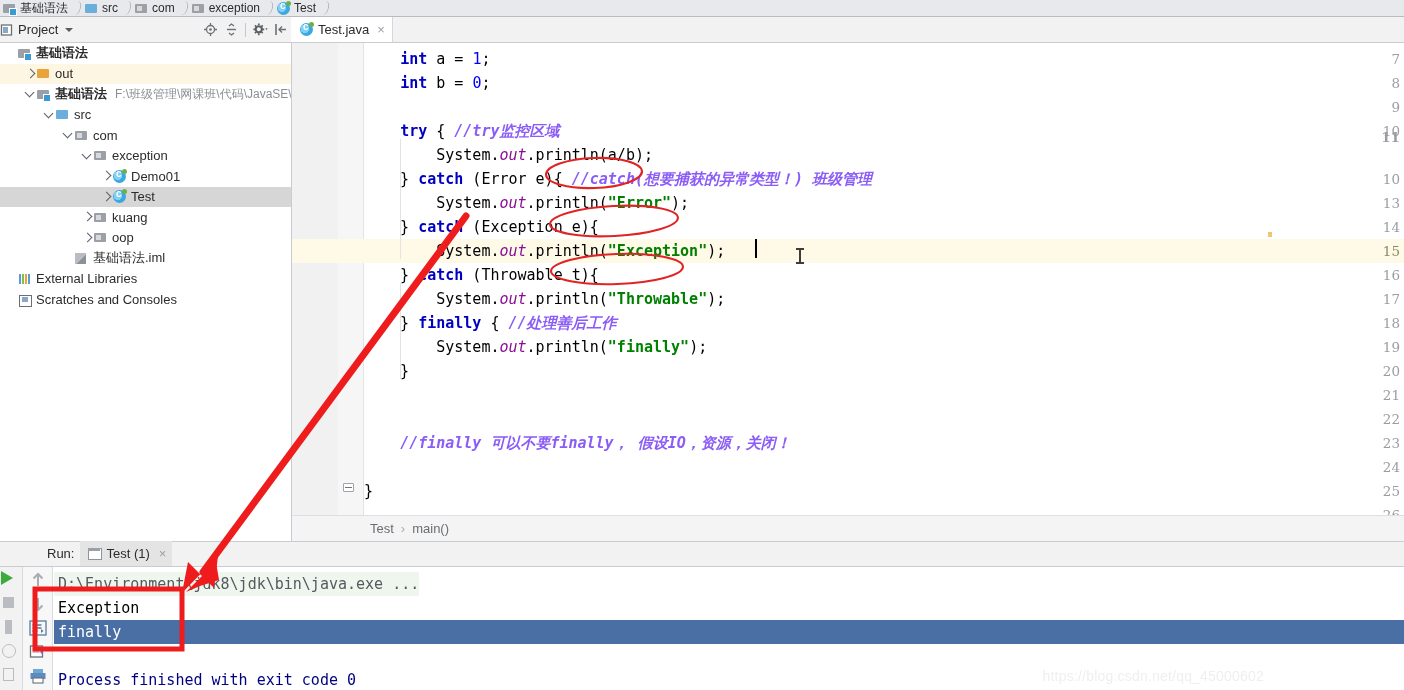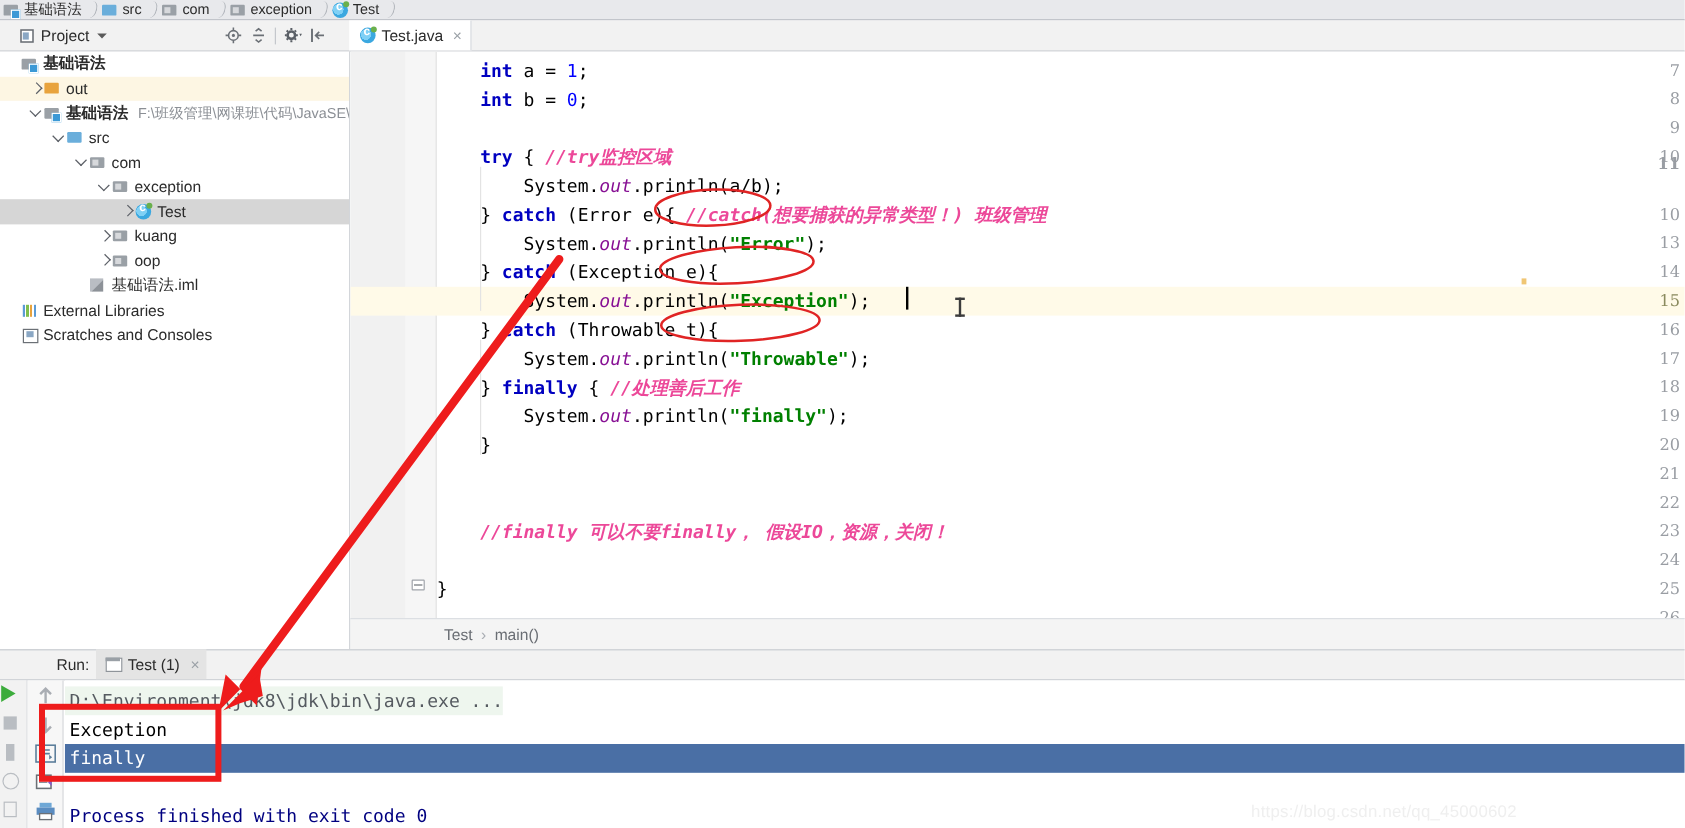--- a/index.html
+++ b/index.html
@@ -75,21 +75,21 @@
   }
   .ico-class::after {
     content:""; position:absolute; right:-1px; top:-1px; width:5px; height:5px;
     background:#6ab04c; border-radius:50%;
   }
 
   
   .toolheader {
     position: absolute; left: 0; top: 17px; width: 291px; height: 26px;
     background: #f2f2f2; border-bottom: 1px solid #c9ccd1;
-    display: flex; align-items: center; padding: 0 16px;
+    display: flex; align-items: center; padding: 0 0;
   }
   .toolheader .ptitle { font-size: 13px; color: #2b2b2b; margin-left: 5px; }
   .tri-down {
     width: 0; height: 0; margin-left: 7px;
     border-left: 4px solid transparent; border-right: 4px solid transparent;
     border-top: 4px solid #5a5a5a;
   }
   .th-actions { margin-left: auto; display: flex; align-items: center; gap: 6px; padding-right: 3px;}
   .act { width: 15px; height: 15px; position: relative; cursor: default; }
 
@@ -183,21 +183,21 @@
     position: absolute; left: 72px; top: 0; width: 1040px; height: 472px;
   }
   .cline {
     position: absolute; left: 0; height: 24px; line-height: 24px;
     font-family: "DejaVu Sans Mono", monospace; font-size: 15px;
     white-space: pre; color: #000;
   }
   .kw   { color: #0000c0; font-weight: bold; }
   .num  { color: #0000ff; }
   .str  { color: #008000; font-weight: bold; }
-  .cmt  { color: #ec4899; font-style: italic; font-weight: bold; }
+  .cmt  { color: #8b5cf6; font-style: italic; font-weight: bold; }
   .fld  { color: #871094; font-style: italic; }
   .plain{ color: #000; }
   .indentGuide {
     position: absolute; width: 1px; background: #e3e3e3;
   }
   .caret {
     position: absolute; width: 1.6px; background: #000;
     height: 19px;
   }
   .mousecaret {
@@ -408,20 +408,25 @@
       <div class="trow" style="padding-left: 61px;">
         <span class="chev down"></span>
         <span class="ico ico-pkg"></span>
         <span class="lbl">com</span>
       </div>
       <div class="trow" style="padding-left: 80px;">
         <span class="chev down"></span>
         <span class="ico ico-pkg"></span>
         <span class="lbl">exception</span>
       </div>
+      <div class="trow" style="padding-left: 99px;">
+        <span class="chev right"></span>
+        <span class="ico ico-class"></span>
+        <span class="lbl">Demo01</span>
+      </div>
       <div class="trow sel" style="padding-left: 99px;">
         <span class="chev right"></span>
         <span class="ico ico-class"></span>
         <span class="lbl">Test</span>
       </div>
       <div class="trow" style="padding-left: 80px;">
         <span class="chev right"></span>
         <span class="ico ico-pkg"></span>
         <span class="lbl">kuang</span>
       </div>

